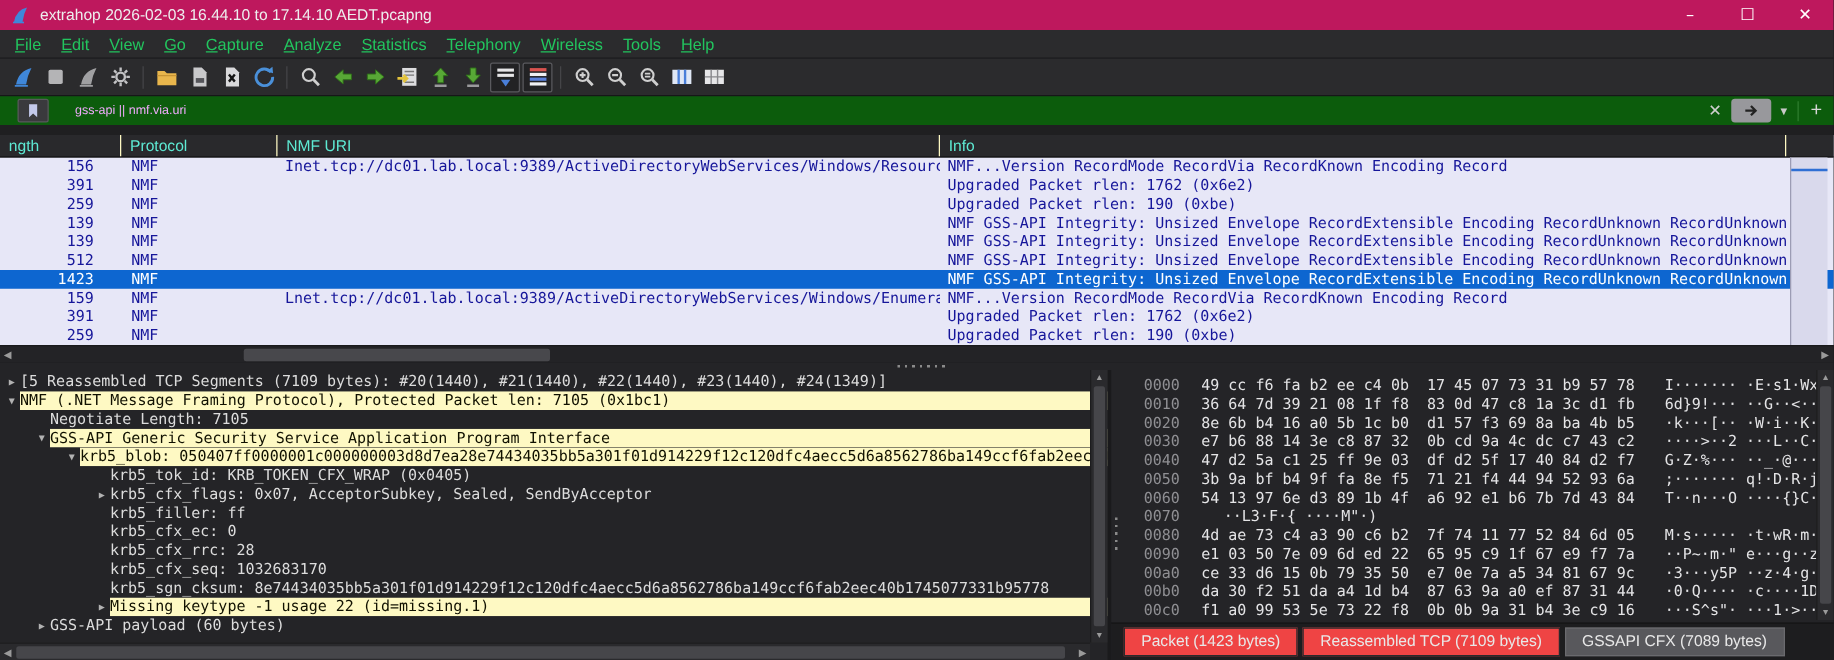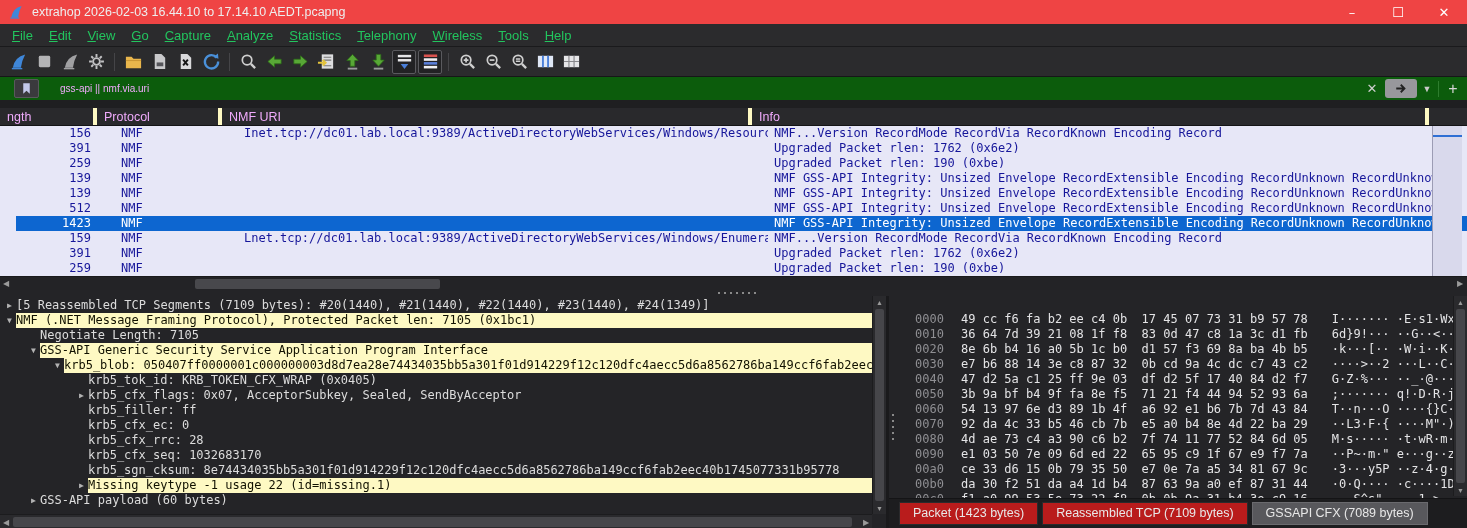--- a/index.html
+++ b/index.html
@@ -1,21 +1,21 @@
 <!DOCTYPE html>
 <html><head>
 <meta charset="utf-8">
 <style>
   * { margin:0; padding:0; box-sizing:border-box; }
   html,body { width:1467px; height:528px; overflow:hidden; }
   body { font-family:"Liberation Sans", sans-serif; background:#1b1b1d; color:#e8e8e8; }
   .app { display:flex; flex-direction:column; width:1467px; height:528px; }
 
   
-  .titlebar { height:24px; background:#ef4444; display:flex; align-items:center; flex:none; }
+  .titlebar { height:24px; background:#be185d; display:flex; align-items:center; flex:none; }
   .app-icon { width:16px; height:16px; margin:0 8px 0 8px; flex:none; }
   .title-text { font-size:12.5px; color:#eeeeee; white-space:nowrap; }
   .win-controls { margin-left:auto; display:flex; height:100%; }
   .wbtn { width:46px; height:100%; display:flex; align-items:center; justify-content:center;
           font-size:13px; color:#ffffff; font-family:"DejaVu Sans", sans-serif; }
 
   
   .menubar { height:23px; background:#2b2b2d; display:flex; align-items:center; padding-left:4px;
              flex:none; border-bottom:1px solid #1a1a1c; }
   .menu-item { font-size:13px; color:#22c55e; padding:2px 8px; white-space:nowrap; }
@@ -39,23 +39,23 @@
   .fapply { width:32px; height:19px; background:#98989c; border-radius:3px; margin:0 3px; }
   .fcaret { width:14px; height:19px; font-size:9px; color:#c9c9c9; }
   .fsep { width:1px; height:16px; background:#2e7d2e; margin:0 4px; }
   .fadd { width:20px; height:19px; font-size:16px; color:#d6d6d6; margin-right:4px; }
 
   .gapstrip { height:8px; background:#1f1f21; flex:none; }
 
   
   .plist { flex:none; display:flex; flex-direction:column; background:#e7e7f7; position:relative; }
   .pl-header { height:18px; background:#29292c; display:flex; flex:none; border-bottom:1px solid #141416; }
-  .pl-hcell { font-size:12.5px; color:#f0abfc; border-right:4px solid #fef9c3; display:flex;
+  .pl-hcell { font-size:12.5px; color:#5eead4; border-right:1px solid #fef9c3; display:flex;
               align-items:center; padding:0 0 0 7px; overflow:hidden; white-space:nowrap; flex:none; }
-  .pl-body { flex:none; font-family:"DejaVu Sans Mono", monospace; font-size:12px; color:#16169a;padding-left:16px; }
+  .pl-body { flex:none; font-family:"DejaVu Sans Mono", monospace; font-size:12px; color:#16169a; }
   .pl-row { height:15px; line-height:15px; display:flex; white-space:nowrap; overflow:hidden; }
   .pl-row.selected { background:#0d66d0; color:#ffffff; }
   .pl-cell { overflow:hidden; white-space:pre; flex:none; }
   .c-len  { width:97px;  text-align:right; padding-right:22px; }
   .c-prot { width:125px; padding-left:8px; }
   .c-uri  { width:530px; padding-left:6px; }
   .c-info { width:677px; padding-left:6px; }
   .pl-vsb { position:absolute; right:5px; top:18px; width:30px; bottom:0; background:#d9d9ec;
             border-left:1px solid #9c9cb4; }
   .pl-vsb-mark { position:absolute; left:0; right:0; top:9px; height:2px; background:#2f6fd4; }
@@ -86,35 +86,35 @@
   .d-vsb .arr.b { position:absolute; bottom:0; left:0; right:0; }
   .d-vsb .thumb { position:absolute; top:13px; bottom:13px; left:2px; right:2px; background:#46464a; border-radius:2px; }
   .d-hsb { position:absolute; left:0; right:14px; bottom:0; height:14px; background:#2a2a2d; border-top:1px solid #1c1c1e; }
   .d-hsb .thumb { position:absolute; left:13px; right:20px; top:2px; height:10px; background:#46464a; border-radius:2px; }
   .d-hsb .arr { position:absolute; top:0; width:12px; height:14px; display:flex; align-items:center;
                 justify-content:center; font-size:8px; color:#9a9a9a; }
 
   .vdivider { width:3px; background:#1a1a1c; flex:none; }
 
   .hexpane { flex:1; background:#242427; position:relative; display:flex; flex-direction:column; min-width:0; }
-  .hex-rows { padding-top:5px; font-family:"DejaVu Sans Mono", monospace; font-size:12px; flex:none;margin-top:11px; }
+  .hex-rows { padding-top:5px; font-family:"DejaVu Sans Mono", monospace; font-size:12px; flex:none; }
   .hexrow { height:15px; line-height:15px; display:flex; white-space:pre; }
   .hoff { color:#8f8f93; margin-left:26px; width:40px; flex:none; }
   .hbytes { color:#e4e4e6; margin-left:6px; flex:none; }
   .hascii { color:#e4e4e6; margin-left:24px; flex:none; }
   .hex-grip { position:absolute; left:3px; top:118px; width:2px; height:26px;
               background-image:repeating-linear-gradient(to bottom,#8a8a8a 0 2px,transparent 2px 6px); }
   .hex-vsb { position:absolute; right:0; top:0; height:200px; width:14px; background:#2a2a2d; border-left:1px solid #1c1c1e; }
   .hex-vsb .arr { height:12px; display:flex; align-items:center; justify-content:center; font-size:7px; color:#9a9a9a; }
   .hex-vsb .arr.b { position:absolute; bottom:0; left:0; right:0; }
   .hex-vsb .thumb { position:absolute; top:13px; bottom:13px; left:2px; right:2px; background:#46464a; border-radius:2px; }
 
   .tabbar { position:absolute; left:0; right:0; bottom:0; height:30px; background:#1d1d1f;
             display:flex; align-items:flex-start; padding:3px 0 0 10px; border-top:1px solid #141416; }
-  .btab { font-size:12.5px; color:#e8e8e8; background:#b91c1c; border:1px solid #2a2a2c;
+  .btab { font-size:12.5px; color:#e8e8e8; background:#ef4444; border:1px solid #2a2a2c;
           padding:3px 13px 4px 13px; margin-right:4px; white-space:nowrap; }
   .btab.active { background:#58585c; border-color:#6a6a6e; }
 </style>
 </head>
 <body>
 
 <div class="app">
 
   <div class="titlebar">
     <span class="app-icon">
@@ -420,21 +420,21 @@
     <div class="hexpane">
       <div class="hex-grip"></div>
       <div class="hex-rows" id="hex-rows">
           <div class="hexrow"><span class="hoff">0000</span><span class="hbytes">49 cc f6 fa b2 ee c4 0b  17 45 07 73 31 b9 57 78</span><span class="hascii">I······· ·E·s1·Wx</span></div>
           <div class="hexrow"><span class="hoff">0010</span><span class="hbytes">36 64 7d 39 21 08 1f f8  83 0d 47 c8 1a 3c d1 fb</span><span class="hascii">6d}9!··· ··G··&lt;··</span></div>
           <div class="hexrow"><span class="hoff">0020</span><span class="hbytes">8e 6b b4 16 a0 5b 1c b0  d1 57 f3 69 8a ba 4b b5</span><span class="hascii">·k···[·· ·W·i··K·</span></div>
           <div class="hexrow"><span class="hoff">0030</span><span class="hbytes">e7 b6 88 14 3e c8 87 32  0b cd 9a 4c dc c7 43 c2</span><span class="hascii">····&gt;··2 ···L··C·</span></div>
           <div class="hexrow"><span class="hoff">0040</span><span class="hbytes">47 d2 5a c1 25 ff 9e 03  df d2 5f 17 40 84 d2 f7</span><span class="hascii">G·Z·%··· ··_·@···</span></div>
           <div class="hexrow"><span class="hoff">0050</span><span class="hbytes">3b 9a bf b4 9f fa 8e f5  71 21 f4 44 94 52 93 6a</span><span class="hascii">;······· q!·D·R·j</span></div>
           <div class="hexrow"><span class="hoff">0060</span><span class="hbytes">54 13 97 6e d3 89 1b 4f  a6 92 e1 b6 7b 7d 43 84</span><span class="hascii">T··n···O ····{}C·</span></div>
-          <div class="hexrow"><span class="hoff">0070</span><span class="hbytes">92 da 4c 33 b5 46 cb 7b  e5 a0 b4 8e 4d 22 ba 29</span><span class="hascii">··L3·F·{ ····M"·)</span></div>
+          <div class="hexrow"><span class="hoff">0070</span><span class="hascii">··L3·F·{ ····M"·)</span></div>
           <div class="hexrow"><span class="hoff">0080</span><span class="hbytes">4d ae 73 c4 a3 90 c6 b2  7f 74 11 77 52 84 6d 05</span><span class="hascii">M·s····· ·t·wR·m·</span></div>
           <div class="hexrow"><span class="hoff">0090</span><span class="hbytes">e1 03 50 7e 09 6d ed 22  65 95 c9 1f 67 e9 f7 7a</span><span class="hascii">··P~·m·" e···g··z</span></div>
           <div class="hexrow"><span class="hoff">00a0</span><span class="hbytes">ce 33 d6 15 0b 79 35 50  e7 0e 7a a5 34 81 67 9c</span><span class="hascii">·3···y5P ··z·4·g·</span></div>
           <div class="hexrow"><span class="hoff">00b0</span><span class="hbytes">da 30 f2 51 da a4 1d b4  87 63 9a a0 ef 87 31 44</span><span class="hascii">·0·Q···· ·c····1D</span></div>
           <div class="hexrow"><span class="hoff">00c0</span><span class="hbytes">f1 a0 99 53 5e 73 22 f8  0b 0b 9a 31 b4 3e c9 16</span><span class="hascii">···S^s"· ···1·&gt;··</span></div>
         </div>
       <div class="hex-vsb">
         <div class="arr">▲</div>
         <div class="thumb"></div>
         <div class="arr b">▼</div>

